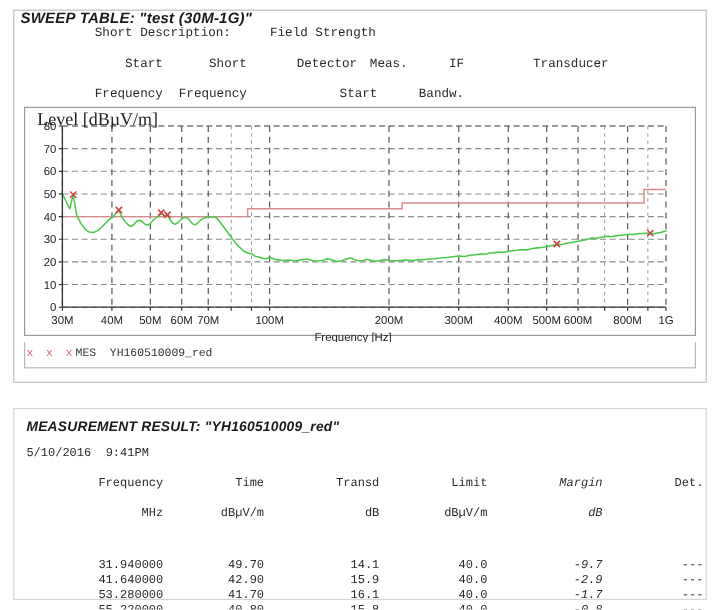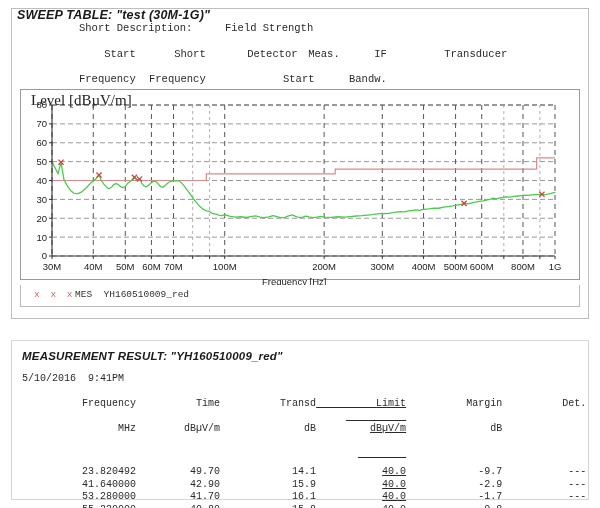--- a/index.html
+++ b/index.html
@@ -118,21 +118,20 @@
     border-top: none;
     background: #fff;
     box-sizing: border-box;
   }
   .legend-inner {
     position: absolute;
     left: 22px; top: 289px;
     font-size: 9.5px;
     white-space: pre;
     color: #333;
-    padding-left: 12px;
   }
   .legend-x {
     color: #d06a6a;
     letter-spacing: 2.5px;
   }
   .legend-mes { color: #333; }
   .legend-name { color: #333; }
 
   
   .result-title {
@@ -169,22 +168,22 @@
     font-family: "Liberation Mono", "DejaVu Sans Mono", monospace;
   }
   .tbl th { text-align: right; vertical-align: top; }
   .tbl td { text-align: right; }
   .tbl .u2 { display: block; }
   .tbl tbody tr:first-child td { padding-top: 6px; }
 
   .c-freq { width: 88px; }
   .c-level { width: 62px; }
   .c-transd { width: 50px; }
-  .c-limit { width: 58px; text-decoration: underline; }
-  .c-margin { width: 56px; }
+  .c-limit { width: 58px; }
+  .c-margin { width: 56px; font-style: italic; }
   .c-det { width: 46px; }
   .c-height { width: 58px; }
 
   
   .watermark {
     position: absolute;
     left: 404px; top: 478px;
     font-family: "Liberation Sans", "DejaVu Sans", sans-serif;
     font-size: 19px;
     color: rgba(150, 186, 150, 0.62);
@@ -398,21 +397,21 @@
         </th>
         <th class="c-height">
           
           <span class="u2">cm</span>
         </th>
 
       </tr>
     </thead>
     <tbody id="result-rows">
         <tr>
-          <td class="c-freq">23.820492</td>
+          <td class="c-freq">31.940000</td>
           <td class="c-level">49.70</td>
           <td class="c-transd">14.1</td>
           <td class="c-limit">40.0</td>
           <td class="c-margin">-9.7</td>
           <td class="c-det">---</td>
           <td class="c-height">100.0</td>
         </tr>
         <tr>
           <td class="c-freq">41.640000</td>
           <td class="c-level">42.90</td>

